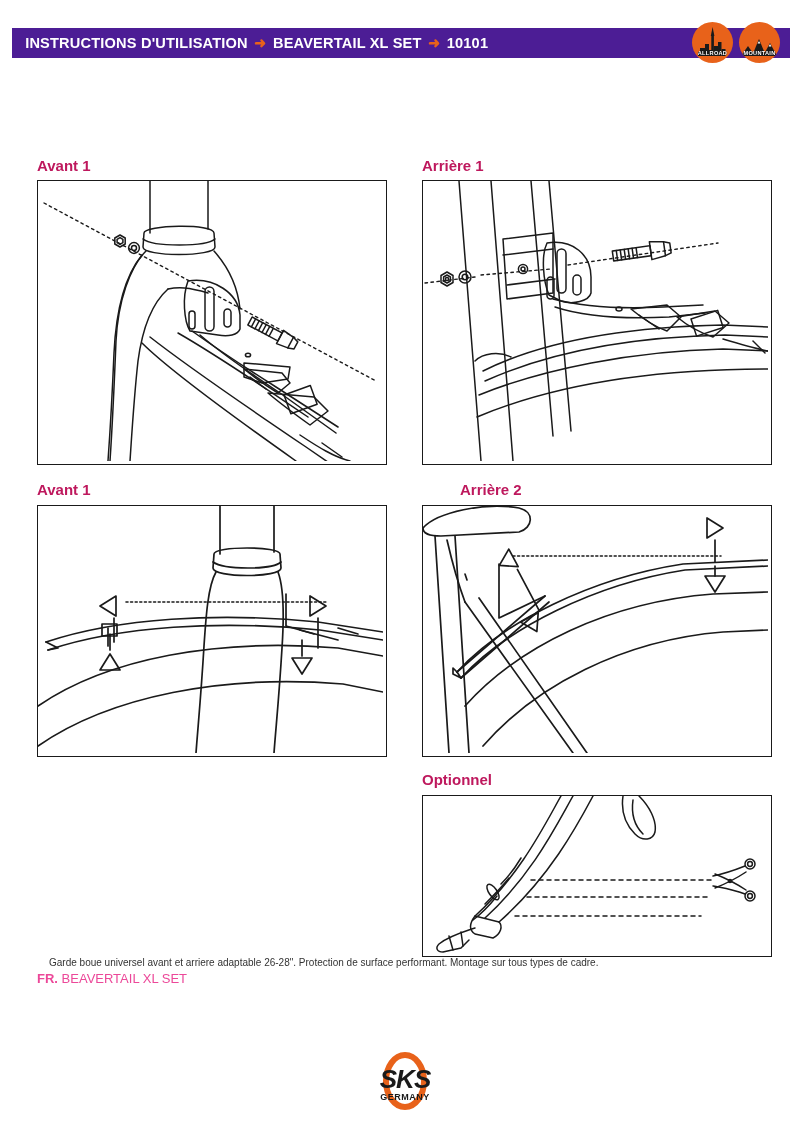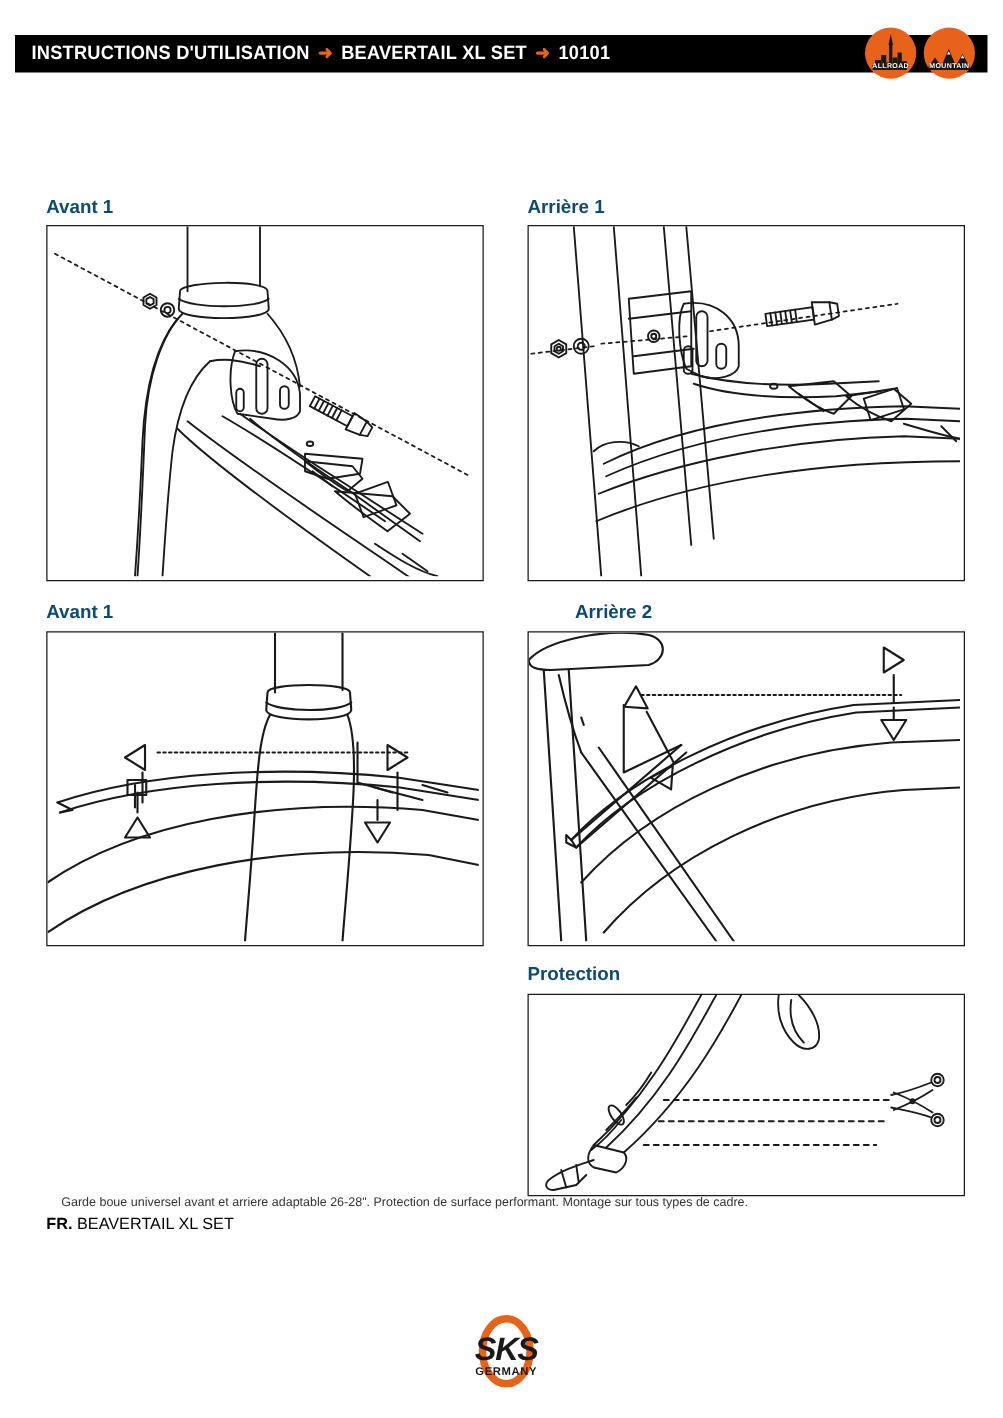--- a/index.html
+++ b/index.html
@@ -7,21 +7,21 @@
     width:802px;height:1134px;
     background:#ffffff;
     font-family:"Liberation Sans", sans-serif;
     color:#1a1a1a;
     position:relative;
     overflow:hidden;
   }
   
   .header-bar{
     position:absolute;left:12px;top:28px;width:778px;height:30px;
-    background:#000000;
+    background:#4c1d95;
     display:flex;align-items:center;text-align:right;
   }
   .header-title{
     display:flex;align-items:center;gap:7px;
     padding-left:14px;
     color:#ffffff;
     font-weight:bold;
     font-size:15.5px;
     letter-spacing:0.2px;
     white-space:nowrap;
@@ -44,34 +44,34 @@
   .badge-label{
     position:relative;z-index:3;
     color:#ffffff;font-size:5.6px;font-weight:bold;
     letter-spacing:0.3px;
     margin-bottom:7px;
     text-shadow:0 0 1px #000;
   }
   
   .panel-label{
     position:absolute;
-    font-size:15px;font-weight:bold;color:#0c4a6e;
+    font-size:15px;font-weight:bold;color:#be185d;
     font-family:"Liberation Sans", sans-serif;
   }
   .panel{
     position:absolute;
     border:1.6px solid #1a1a1a;
     background:#fff;
     overflow:hidden;
   }
   .panel svg{display:block;}
   
   .footer-title{
     position:absolute;left:37px;top:971px;
-    font-size:13px;color:#000000;
+    font-size:13px;color:#ec4899;
     font-family:"Liberation Sans", sans-serif;
   }
   .footer-title b{font-weight:bold;}
   .footer-desc{
     position:absolute;left:37px;top:957px;
     font-size:10px;color:#333;
     font-family:"Liberation Sans", sans-serif;
     margin-left:12px;
   }
   
@@ -121,21 +121,21 @@
       </svg>
       <span class="badge-label">MOUNTAIN</span>
     </div>
   </div>
 </div>
 
 <div class="panel-label" style="left:37px;top:157px;">Avant 1</div>
 <div class="panel-label" style="left:422px;top:157px;">Arrière 1</div>
 <div class="panel-label" style="left:37px;top:481px;">Avant 1</div>
 <div class="panel-label" style="left:422px;top:481px;margin-left:38px;">Arrière 2</div>
-<div class="panel-label" style="left:422px;top:771px;">Protection</div>
+<div class="panel-label" style="left:422px;top:771px;">Optionnel</div>
 
 <div class="panel" style="left:37px;top:180px;width:348px;height:283px;">
   <svg width="345" height="280" viewBox="0 0 345 280">
     <g fill="none" stroke="#1a1a1a" stroke-width="1.5" stroke-linecap="round" stroke-linejoin="round">
 
       <line x1="6" y1="22" x2="338" y2="200" stroke-dasharray="2.5,3.5" stroke-width="1.4"></line>
 
       <path d="M112 0 L112 52 M170 0 L170 48"></path>
 
       <path d="M106 52 C106 44 176 42 176 52 L177 66 C177 76 105 76 105 66 Z"></path>

